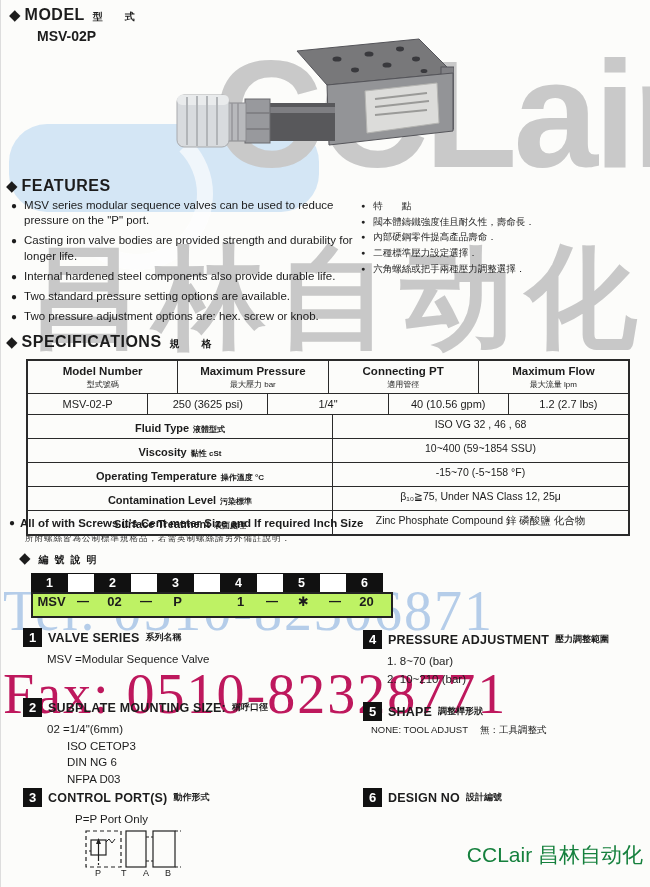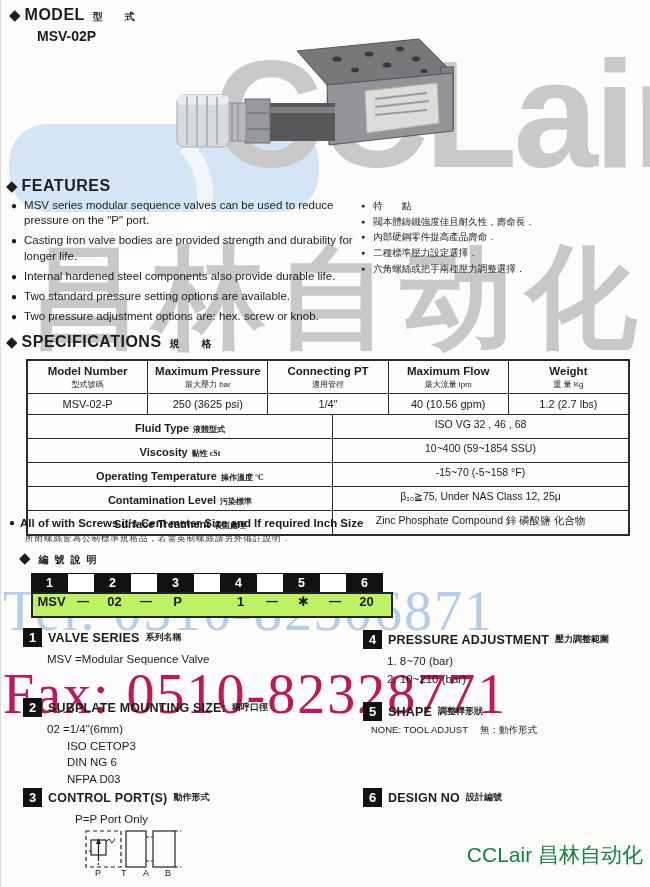--- a/index.html
+++ b/index.html
@@ -43,21 +43,21 @@
   .spec-grid .cell{flex:1;border-right:1px solid #2a2a2a;text-align:center;padding:4px 1px 3px;}
   .spec-grid .cell:last-child{border-right:none;}
   .spec-grid .c-en{font-size:11.5px;font-weight:bold;}
   .spec-grid .c-cn{font-size:8px;margin-top:2px;}
   .spec-row .cell{padding:4px 1px;font-size:11px;}
   .prop-row{display:flex;border-bottom:1px solid #2a2a2a;}
   .prop-row:last-child{border-bottom:none;}
   .prop-l{width:304px;border-right:1px solid #2a2a2a;text-align:center;padding:2.5px 0;}
   .prop-r{flex:1;text-align:center;padding:2.5px 0;font-size:10.5px;}
   .prop-l .en{font-size:11px;font-weight:bold;}
-  .prop-l .cn{font-size:8px;font-weight:bold;margin-left:4px;font-family:Liberation Serif, serif;}
+  .prop-l .cn{font-size:8px;font-weight:bold;margin-left:4px;}
   
   .note-en{font-size:11.5px;font-weight:bold;display:flex;gap:5px;}
   .note-en .blt{font-size:10px;}
   .note-cn{font-size:8.5px;color:#333;letter-spacing:1px;}
   
   .ord{width:362px;}
   .ord-top{display:flex;height:19px;}
   .ord-top .nb{width:37px;background:#111;color:#fff;font-weight:bold;font-size:12.5px;
     display:flex;align-items:center;justify-content:center;}
   .ord-top .gp{width:26px;background:#fff;border-top:1px solid #111;}
@@ -204,24 +204,20 @@
           <div class="c-cn">最大壓力  bar</div>
         </div>
       <div class="cell">
           <div class="c-en">Connecting PT</div>
           <div class="c-cn">適用管徑</div>
         </div>
       <div class="cell">
           <div class="c-en">Maximum Flow</div>
           <div class="c-cn">最大流量  lpm</div>
         </div>
-      <div class="cell">
-          <div class="c-en">Weight</div>
-          <div class="c-cn">重 量  Kg</div>
-        </div>
     </div>
     <div class="spec-grid spec-row">
       <div class="cell">MSV-02-P</div>
       <div class="cell">250 (3625 psi)</div>
       <div class="cell">1/4"</div>
       <div class="cell">40 (10.56 gpm)</div>
       <div class="cell">1.2 (2.7 lbs)</div>
     </div>
     <div class="prop-row">
       <div class="prop-l"><span class="en">Fluid Type</span><span class="cn">液體型式</span></div>
@@ -347,21 +343,21 @@
     <div class="ln">1.  8~70 (bar)</div>
     <div class="ln" style="margin-top:1px;">2.  10~210  (bar)</div>
   </div>
 
   <div class="ct sec" style="left:362px;top:702px;width:280px;">
     <div class="sec-hd">
       <span class="numbox">5</span>
       <span class="t-en">SHAPE</span>
       <span class="t-cn">調整桿形狀</span>
     </div>
-    <div class="ln small">NONE: TOOL ADJUST　 無：動作形式</div>
+    <div class="ln small">NONE: TOOL ADJUST　 無：工具調整式</div>
   </div>
 
   <div class="ct sec" style="left:362px;top:788px;width:280px;">
     <div class="sec-hd">
       <span class="numbox">6</span>
       <span class="t-en">DESIGN NO</span>
       <span class="t-cn">設計編號</span>
     </div>
   </div>
 

